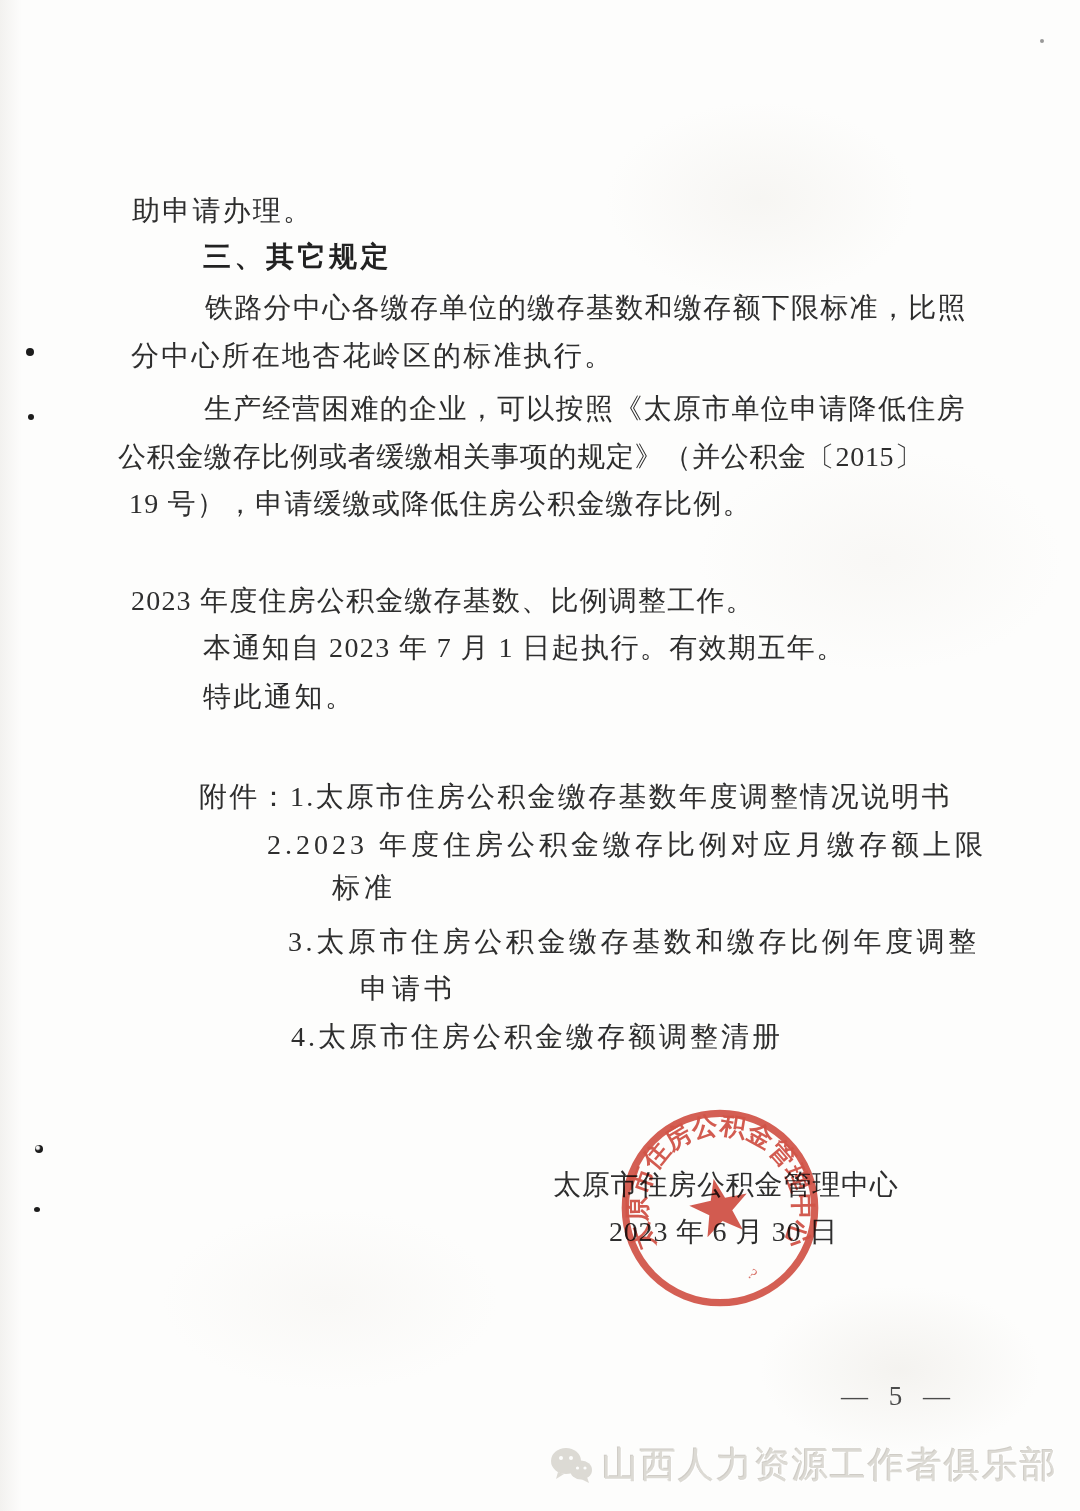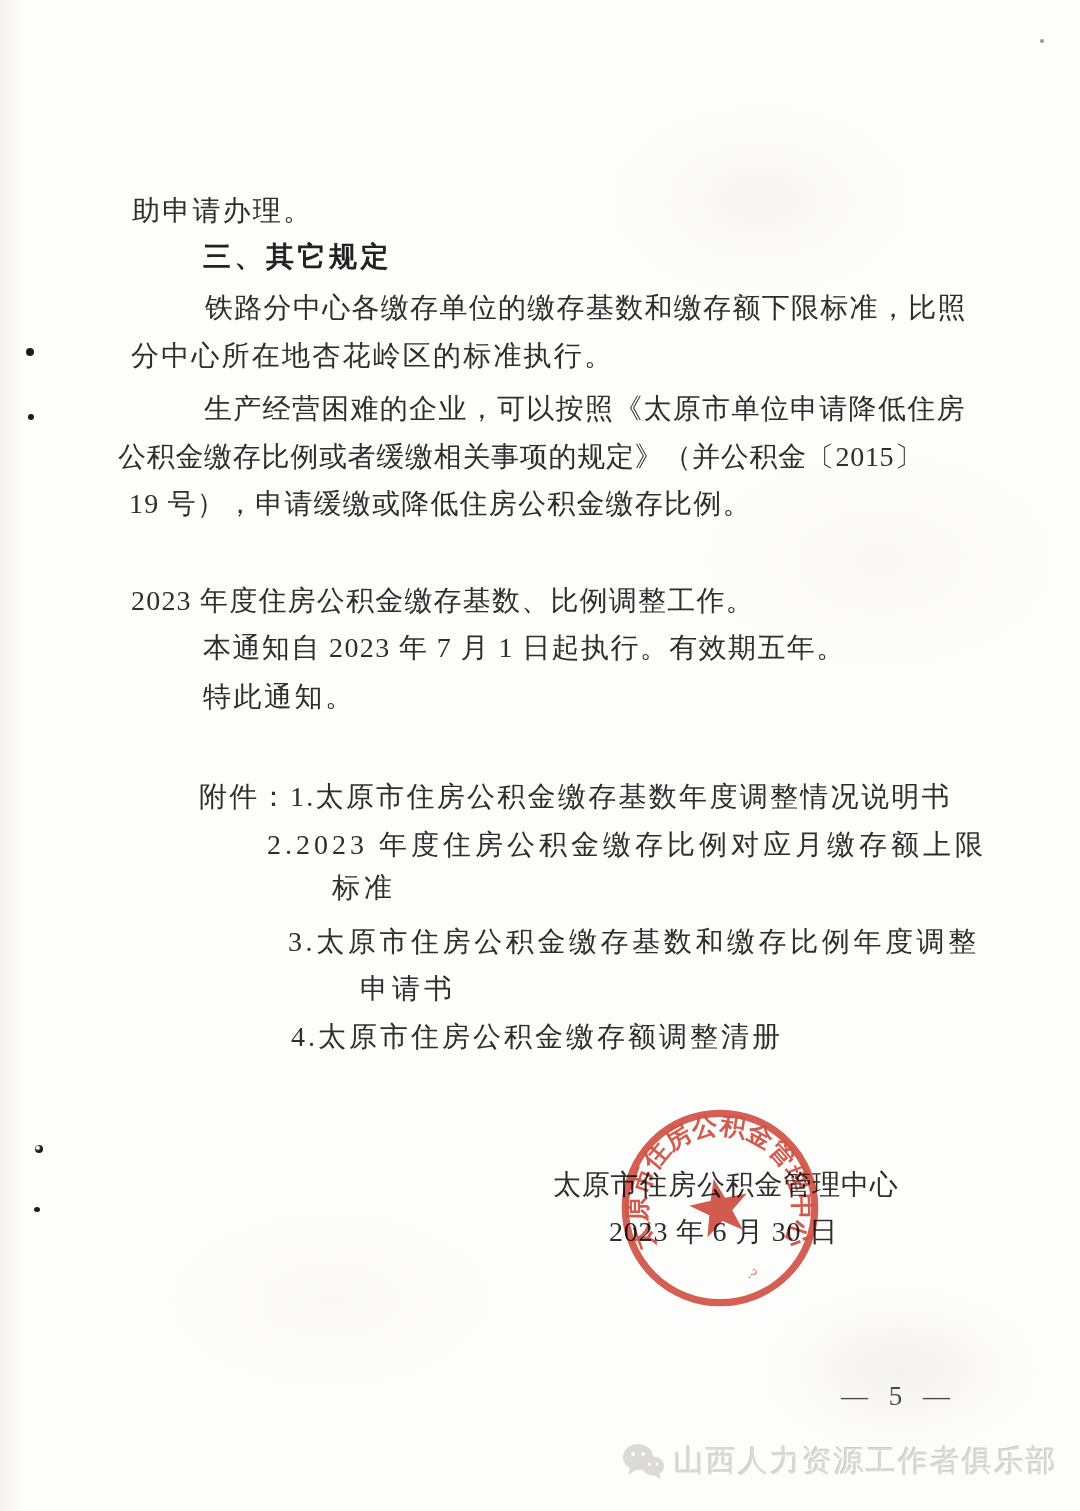--- a/index.html
+++ b/index.html
@@ -60,21 +60,21 @@
     width: 210px; height: 210px;
     mix-blend-mode: multiply;
     opacity: 0.92;
   }
 
   .watermark {
     position: absolute; right: 22px; top: 1441px;
     display: flex; align-items: center; gap: 8px;
   }
   .watermark .wm-text {
-    font-size: 30px; letter-spacing: 2px; white-space: nowrap;
+    font-size: 36px; letter-spacing: 2px; white-space: nowrap;
     color: #dcdad4;
     text-shadow: 1px 1px 0 #ffffff, -1px -1px 0 #cfccc6;
     font-family: "Liberation Sans", sans-serif;
   }
 
   .dot { position: absolute; background: #1c1c1c; border-radius: 50%; }
   .dot.d1 { left: 26px;  top: 348px;  width: 8px; height: 8px; }
   .dot.d2 { left: 28px;  top: 414px;  width: 6px; height: 6px; }
   .dot.d3 { left: 35px;  top: 1145px; width: 8px; height: 8px;
             background: radial-gradient(circle at 35% 35%, #f5f5f5 0 18%, #1c1c1c 40%); }

